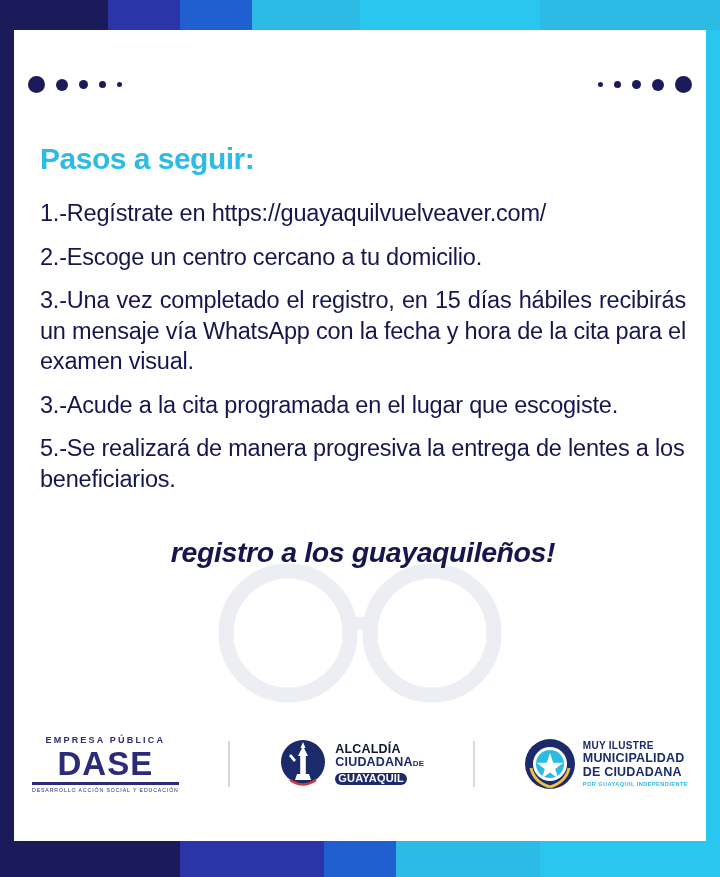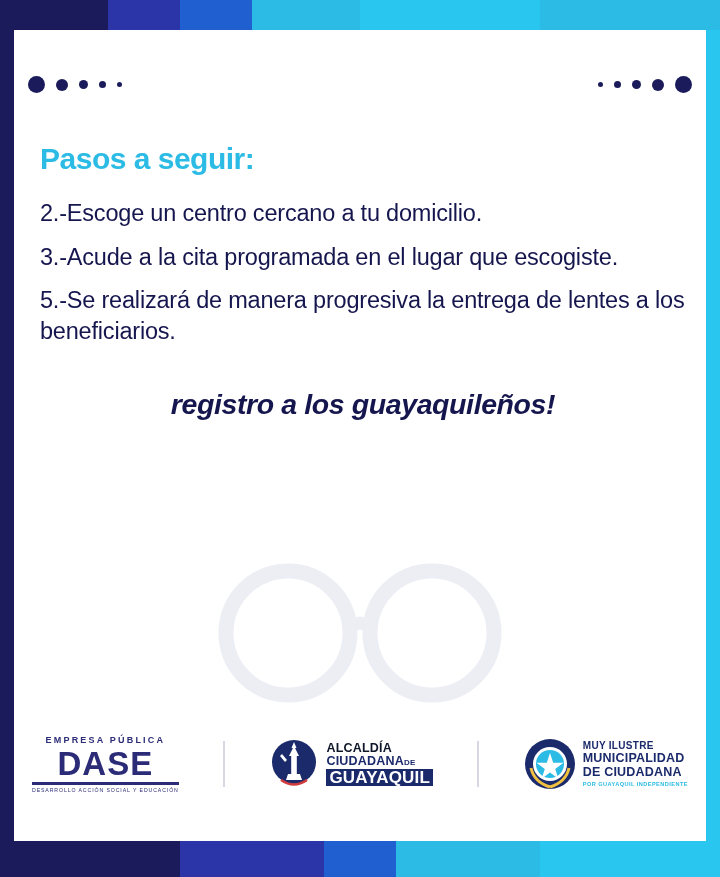--- a/index.html
+++ b/index.html
@@ -139,23 +139,24 @@
   
   .alcaldia { display: flex; align-items: center; gap: 7px; }
   .alc-badge {
     width: 50px; height: 56px;
     position: relative;
   }
   .alc-text { line-height: 1.05; }
   .alc-text .l1 { font-size: 12.5px; font-weight: bold; color: #0f172a; letter-spacing: 0.2px; }
   .alc-text .l2 { font-size: 12.5px; font-weight: bold; color: #1b2a6b; letter-spacing: 0.2px; }
   .alc-text .l3 {
-    font-size: 17px; font-weight: bold; color: #ffffff;
+    font-size: 11px; font-weight: bold; color: #ffffff;
     background: #1b2a6b; padding: 0 3px; display: inline-block;
     letter-spacing: 0.2px;
+    border-radius: 6px;
   }
   .alc-text .de { font-size: 8px; }
 
   
   .muni { display: flex; align-items: center; gap: 7px; }
   .muni-seal { width: 52px; height: 52px; }
   .muni-text { line-height: 1.08; color: #1b2a6b; }
   .muni-text .m1 { font-size: 10px; font-weight: bold; letter-spacing: 0.3px; }
   .muni-text .m2 { font-size: 12.5px; font-weight: bold; letter-spacing: 0.2px; }
   .muni-text .m3 { font-size: 12.5px; font-weight: bold; letter-spacing: 0.2px; }
@@ -197,21 +198,23 @@
       <i class="dot" style="width:5px;height:5px"></i>
       <i class="dot" style="width:7px;height:7px"></i>
       <i class="dot" style="width:9px;height:9px"></i>
       <i class="dot" style="width:12px;height:12px"></i>
       <i class="dot" style="width:17px;height:17px"></i>
     </div>
 
     <div class="content">
       <div class="heading">Pasos a seguir:</div>
 
+      <p class="step no-justify">1.-Regístrate en https://guayaquilvuelveaver.com/</p>
       <p class="step">2.-Escoge un centro cercano a tu domicilio.</p>
+      <p class="step">3.-Una vez completado el registro, en 15 días hábiles recibirás un mensaje vía WhatsApp con la fecha y hora de la cita para el examen visual.</p>
       <p class="step no-justify">3.-Acude a la cita programada en el lugar que escogiste.</p>
       <p class="step no-justify">5.-Se realizará de manera progresiva la entrega de lentes a los beneficiarios.</p>
 
       <div class="closing">
         <div>registro a los guayaquileños!</div>
       </div>
     </div>
 
     <div class="logos">
 

